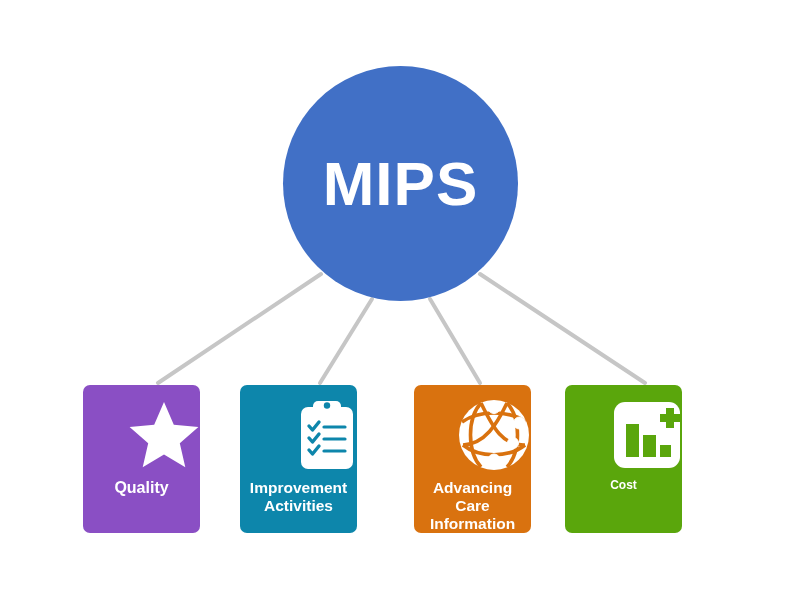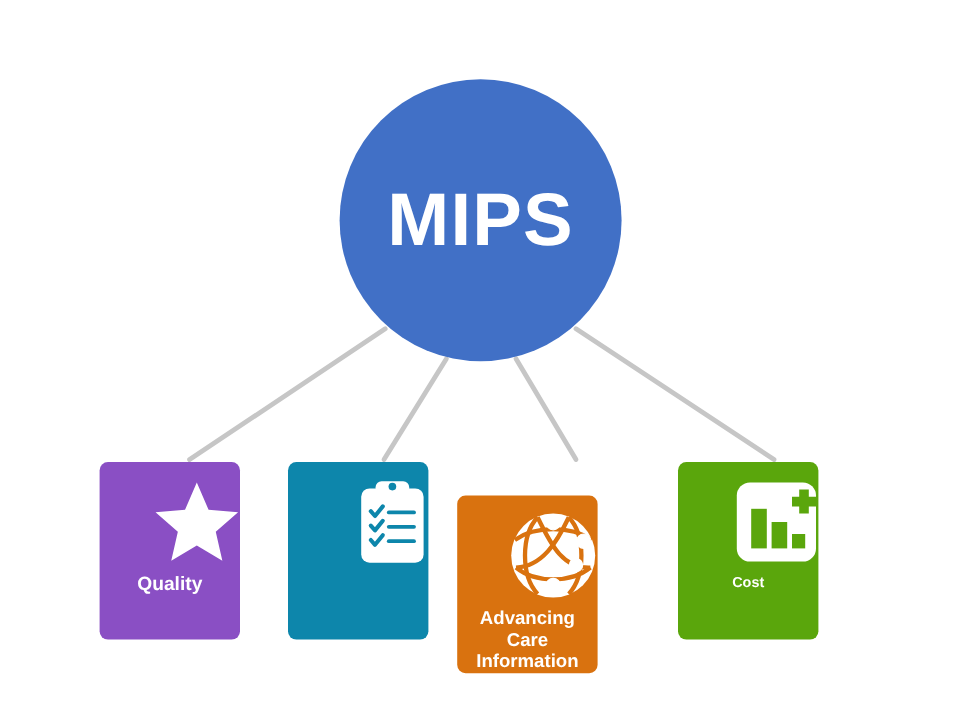--- a/index.html
+++ b/index.html
@@ -74,21 +74,21 @@
     font-size: 15.5px;
     line-height: 1.15;
     text-align: center;
     width: 100%;
     margin-top: 6px;
     font-family: "Liberation Sans", sans-serif;
   }
   .card-label .ln { display: block; }
   #card-quality  { left: 83px;  background: #8a4fc4; }
   #card-improve  { left: 240px; background: #0d86ab; }
-  #card-advance  { left: 381px; background: #d9720f; margin-top: 28px; }
+  #card-advance  { left: 414px; background: #d9720f; }
   #card-cost     { left: 565px; background: #5aa60c; }
   #card-quality  .card-label { font-size: 16px; }
   #card-cost     .card-label { font-size: 12px; }
 </style>
 </head>
 <body>
 
 <div id="diagram">
 
   <svg id="connectors" viewBox="0 0 800 600" width="800" height="600" aria-hidden="true">
@@ -125,20 +125,24 @@
           <polyline points="12,39 15.5,43 22,35"></polyline>
           <polyline points="12,51 15.5,55 22,47"></polyline>
         </g>
         <g stroke="#0d86ab" stroke-width="3.2" stroke-linecap="round">
           <line x1="27" y1="28" x2="48" y2="28"></line>
           <line x1="27" y1="40" x2="48" y2="40"></line>
           <line x1="27" y1="52" x2="48" y2="52"></line>
         </g>
       </svg>
     </div>
+    <div class="card-label">
+      <span class="ln">Improvement</span>
+      <span class="ln">Activities</span>
+    </div>
   </div>
 
   <div class="card" id="card-advance">
     <div class="card-icon">
       <svg width="74" height="74" viewBox="0 0 74 74" aria-hidden="true">
         <circle cx="37" cy="37" r="35" fill="#ffffff"></circle>
         <g fill="none" stroke="#d9720f" stroke-width="3.6">
           <path d="M24 5 C10 20 10 54 24 69"></path>
           <path d="M50 5 C64 20 64 54 50 69"></path>
           <path d="M5 24 C22 12 52 12 69 24"></path>

